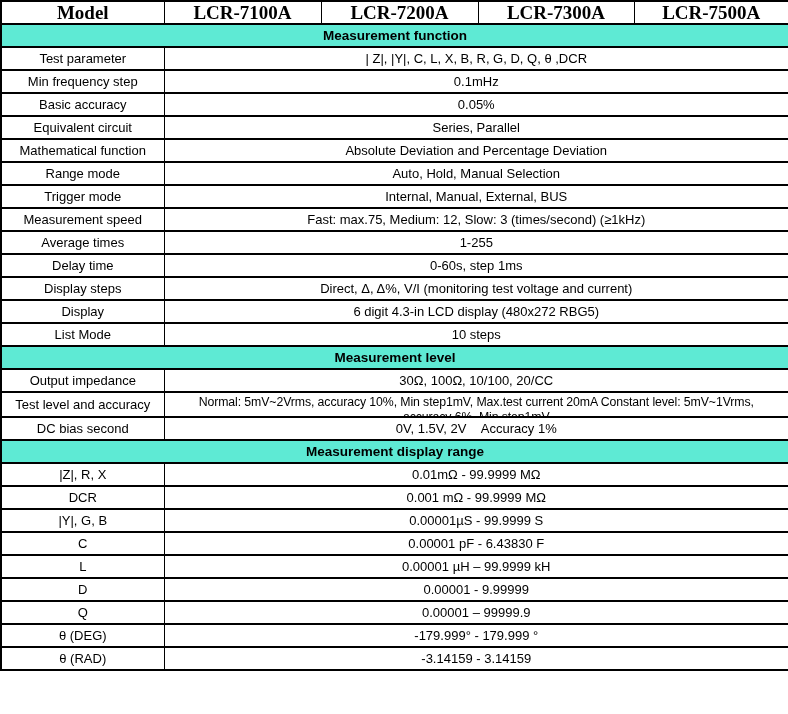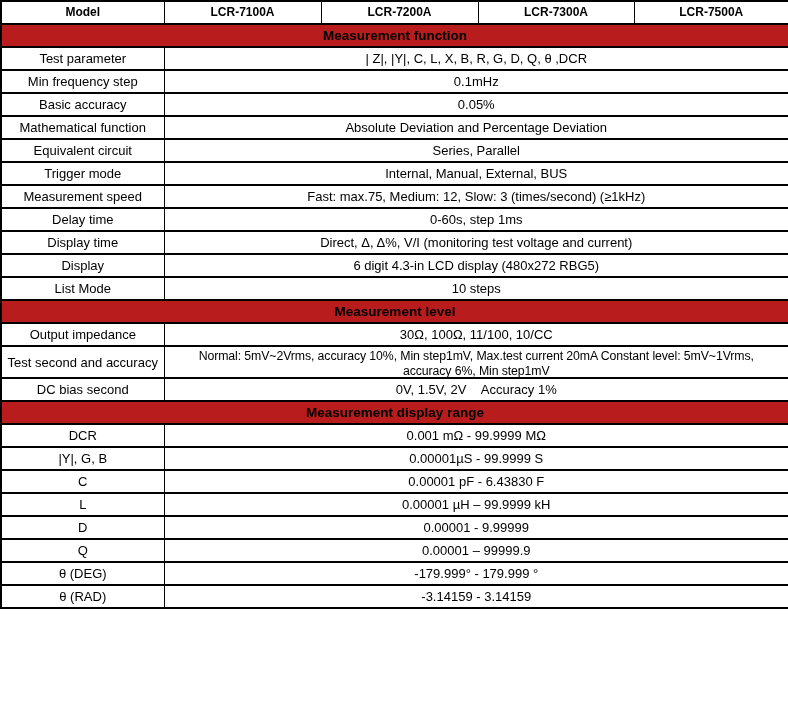--- a/index.html
+++ b/index.html
@@ -10,25 +10,25 @@
   table{
     border-collapse:collapse;table-layout:fixed;width:788px;
     border:2px solid #000000;
   }
   td{
     border-left:1px solid #000000;border-right:1px solid #000000;
     border-top:2px solid #000000;border-bottom:2px solid #000000;
     height:21px;padding:0 2px;text-align:center;vertical-align:middle;
     font-size:13px;line-height:15px;white-space:nowrap;overflow:hidden;
   }
-  td.hdr{font-weight:bold;font-size:12px;}
-  td.section{background:#b91c1c;font-weight:bold;font-size:13.5px;}
+  td.hdr{font-weight:bold;font-size:19px;font-family:Liberation Serif, serif;}
+  td.section{background:#5eead4;font-weight:bold;font-size:13.5px;}
   td.small{font-size:12.3px;letter-spacing:-0.1px;}
   td.clipcell{padding:0;}
-  .clip{height:30px;overflow:hidden;}
+  .clip{height:23px;overflow:hidden;}
   .clip .l1{padding-top:2px;line-height:15px;}
   .clip .l2{line-height:15px;}
 </style>
 </head>
 <body>
 
 <table>
   <colgroup>
     <col style="width:163px">
     <col style="width:157px">
@@ -53,73 +53,85 @@
       </tr>
       <tr>
         <td>Min frequency step</td>
         <td colspan="4">0.1mHz</td>
       </tr>
       <tr>
         <td>Basic accuracy</td>
         <td colspan="4">0.05%</td>
       </tr>
       <tr>
+        <td>Equivalent circuit</td>
+        <td colspan="4">Series, Parallel</td>
+      </tr>
+      <tr>
         <td>Mathematical function</td>
         <td colspan="4">Absolute Deviation and Percentage Deviation</td>
       </tr>
       <tr>
-        <td>Equivalent circuit</td>
-        <td colspan="4">Series, Parallel</td>
+        <td>Range mode</td>
+        <td colspan="4">Auto, Hold, Manual Selection</td>
       </tr>
       <tr>
         <td>Trigger mode</td>
         <td colspan="4">Internal, Manual, External, BUS</td>
       </tr>
       <tr>
         <td>Measurement speed</td>
         <td colspan="4">Fast: max.75, Medium: 12, Slow: 3 (times/second) (≥1kHz)</td>
       </tr>
       <tr>
+        <td>Average times</td>
+        <td colspan="4">1-255</td>
+      </tr>
+      <tr>
         <td>Delay time</td>
         <td colspan="4">0-60s, step 1ms</td>
       </tr>
       <tr>
-        <td>Display time</td>
+        <td>Display steps</td>
         <td colspan="4">Direct, Δ, Δ%, V/I (monitoring test voltage and current)</td>
       </tr>
       <tr>
         <td>Display</td>
         <td colspan="4">6 digit 4.3-in LCD display (480x272 RBG5)</td>
       </tr>
       <tr>
         <td>List Mode</td>
         <td colspan="4">10 steps</td>
       </tr>
       <tr>
         <td colspan="5" class="section">Measurement level</td>
       </tr>
       <tr>
         <td>Output impedance</td>
-        <td colspan="4">30Ω, 100Ω, 11/100, 10/CC</td>
+        <td colspan="4">30Ω, 100Ω, 10/100, 20/CC</td>
       </tr>
       <tr>
-        <td>Test second and accuracy</td>
+        <td>Test level and accuracy</td>
         <td colspan="4" class="small clipcell">
           <div class="clip">
             <div class="l1">Normal: 5mV~2Vrms, accuracy 10%, Min step1mV, Max.test current 20mA Constant level: 5mV~1Vrms,</div>
             <div class="l2">accuracy 6%, Min step1mV</div>
           </div>
         </td>
       </tr>
       <tr>
         <td>DC bias second</td>
         <td colspan="4">0V, 1.5V, 2V&nbsp;&nbsp;&nbsp;&nbsp;Accuracy 1%</td>
       </tr>
       <tr>
         <td colspan="5" class="section">Measurement display range</td>
+      </tr>
+      <tr>
+        <td>|Z|, R, X</td>
+        <td colspan="4">0.01mΩ - 99.9999 MΩ</td>
       </tr>
       <tr>
         <td>DCR</td>
         <td colspan="4">0.001 mΩ - 99.9999 MΩ</td>
       </tr>
       <tr>
         <td>|Y|, G, B</td>
         <td colspan="4">0.00001µS - 99.9999 S</td>
       </tr>
       <tr>

